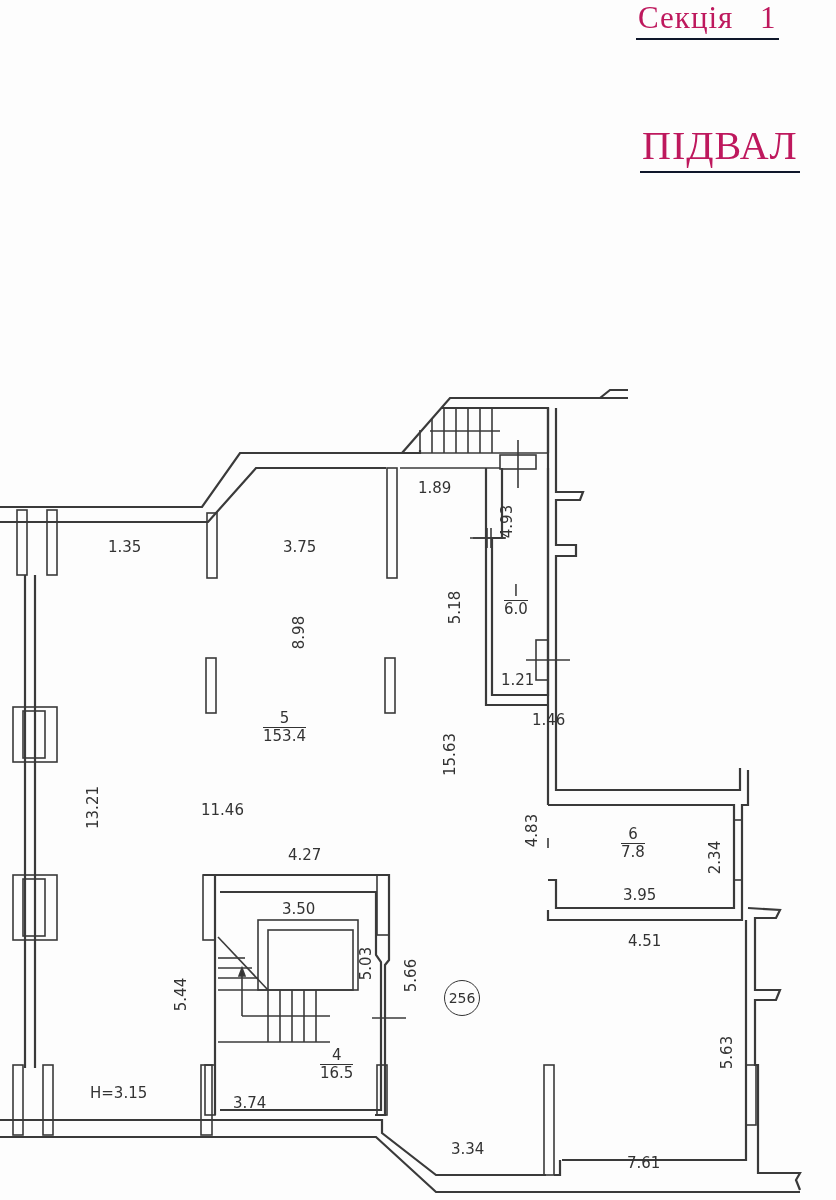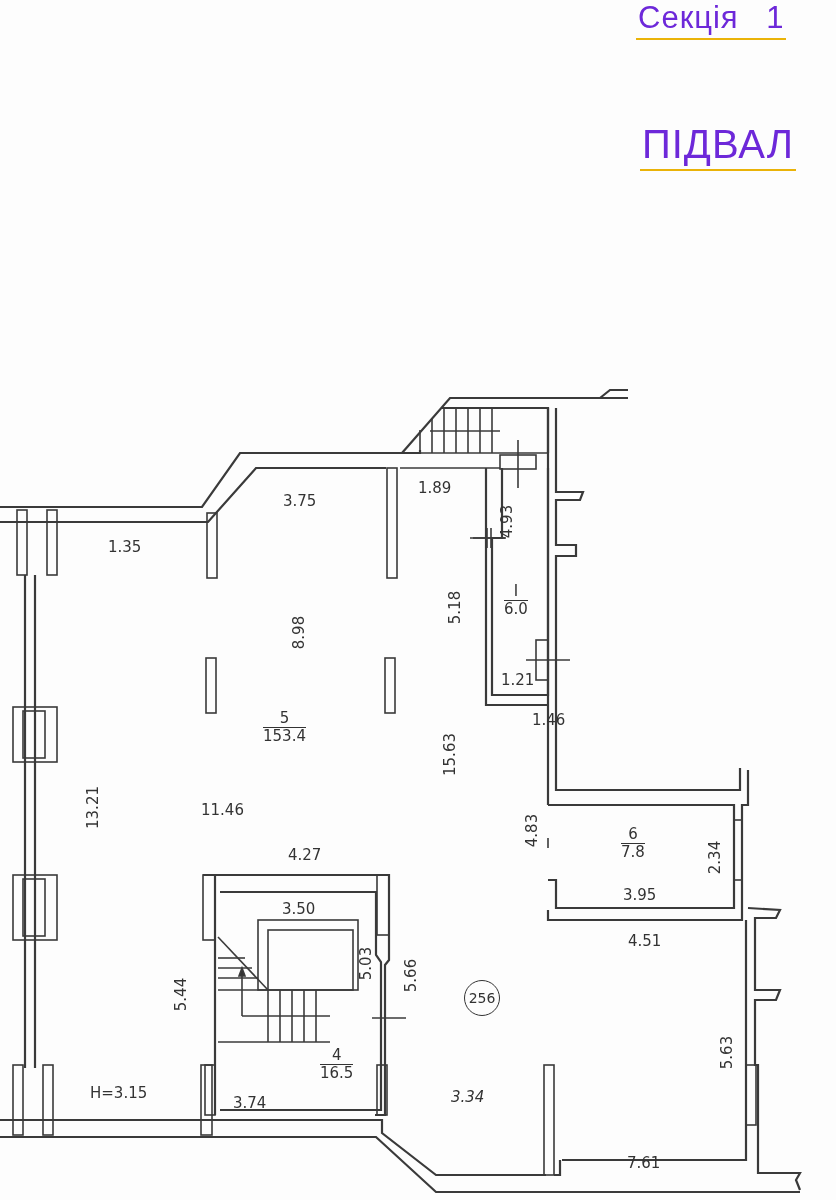--- a/index.html
+++ b/index.html
@@ -1,17 +1,17 @@
 <!DOCTYPE html>
 <html><head>
   <meta charset="utf-8">
   <style>
     html, body { margin: 0; padding: 0; background: #fdfdfd; }
     body { width: 836px; height: 1200px; position: relative; overflow: hidden; font-family: "DejaVu Sans", sans-serif; color: #2a2a2a; }
-    .title { position: absolute; font-family: Liberation Sans, sans-serif; color: #6d28d9; border-bottom: 2px solid #eab308; letter-spacing: 1px; }
+    .title { position: absolute; font-family: Liberation Serif, serif; color: #be185d; border-bottom: 2px solid #0f172a; letter-spacing: 1px; }
     #section-title { left: 636px; top: 0px; font-size: 31px; padding: 0 2px 2px 2px; word-spacing: 18px; }
     #floor-title { left: 640px; top: 122px; font-size: 40px; padding: 0 2px 2px 2px; }
     svg#plan { position: absolute; left: 0; top: 0; }
     .wall { fill: none; stroke: #3a3a3a; stroke-width: 2.2; stroke-linejoin: miter; }
     .thin { fill: none; stroke: #3a3a3a; stroke-width: 1.6; }
     .lbl { position: absolute; font-size: 15px; color: #333; white-space: nowrap; line-height: 1; }
     .vert { transform: rotate(-90deg); transform-origin: center center; }
     .frac { position: absolute; text-align: center; font-size: 15px; color: #333; line-height: 1.15; }
     .frac .num { display: block; border-bottom: 1.5px solid #333; padding: 0 4px; }
     .frac .den { display: block; }
@@ -143,39 +143,39 @@
 <div class="frac" style="left:621px; top:826px;">
   <span class="num">6</span>
   <span class="den">7.8</span>
 </div>
 <div class="frac" style="left:320px; top:1047px;">
   <span class="num">4</span>
   <span class="den">16.5</span>
 </div>
 
 <div class="lbl" style="left:108px; top:540px;">1.35</div>
-<div class="lbl" style="left:283px; top:494px;">3.75</div>
+<div class="lbl" style="left:283px; top:540px;">3.75</div>
 <div class="lbl" style="left:418px; top:481px;">1.89</div>
 <div class="lbl" style="left:501px; top:673px;">1.21</div>
 <div class="lbl" style="left:492px; top:713px;margin-left:40px;">1.46</div>
 <div class="lbl" style="left:201px; top:803px;">11.46</div>
 <div class="lbl" style="left:288px; top:848px;">4.27</div>
 <div class="lbl" style="left:282px; top:902px;">3.50</div>
 <div class="lbl" style="left:623px; top:888px;">3.95</div>
 <div class="lbl" style="left:628px; top:934px;">4.51</div>
 <div class="lbl" style="left:90px; top:1086px;">H=3.15</div>
 <div class="lbl" style="left:233px; top:1096px;">3.74</div>
-<div class="lbl" style="left:451px; top:1090px;font-style:italic;">3.34</div>
+<div class="lbl" style="left:451px; top:1142px;">3.34</div>
 <div class="lbl" style="left:627px; top:1156px;">7.61</div>
 
 <div class="lbl vert" style="left:491px; top:514px;">4.93</div>
 <div class="lbl vert" style="left:439px; top:600px;">5.18</div>
 <div class="lbl vert" style="left:283px; top:625px;">8.98</div>
 <div class="lbl vert" style="left:72px; top:800px;">13.21</div>
 <div class="lbl vert" style="left:429px; top:747px;">15.63</div>
 <div class="lbl vert" style="left:516px; top:823px;">4.83</div>
 <div class="lbl vert" style="left:699px; top:850px;">2.34</div>
 <div class="lbl vert" style="left:350px; top:956px;">5.03</div>
 <div class="lbl vert" style="left:395px; top:968px;">5.66</div>
 <div class="lbl vert" style="left:165px; top:987px;">5.44</div>
 <div class="lbl vert" style="left:711px; top:1045px;">5.63</div>
 
-<div class="circle-mark" style="left:464px; top:980px;">256</div>
+<div class="circle-mark" style="left:444px; top:980px;">256</div>
 
 </body></html>

